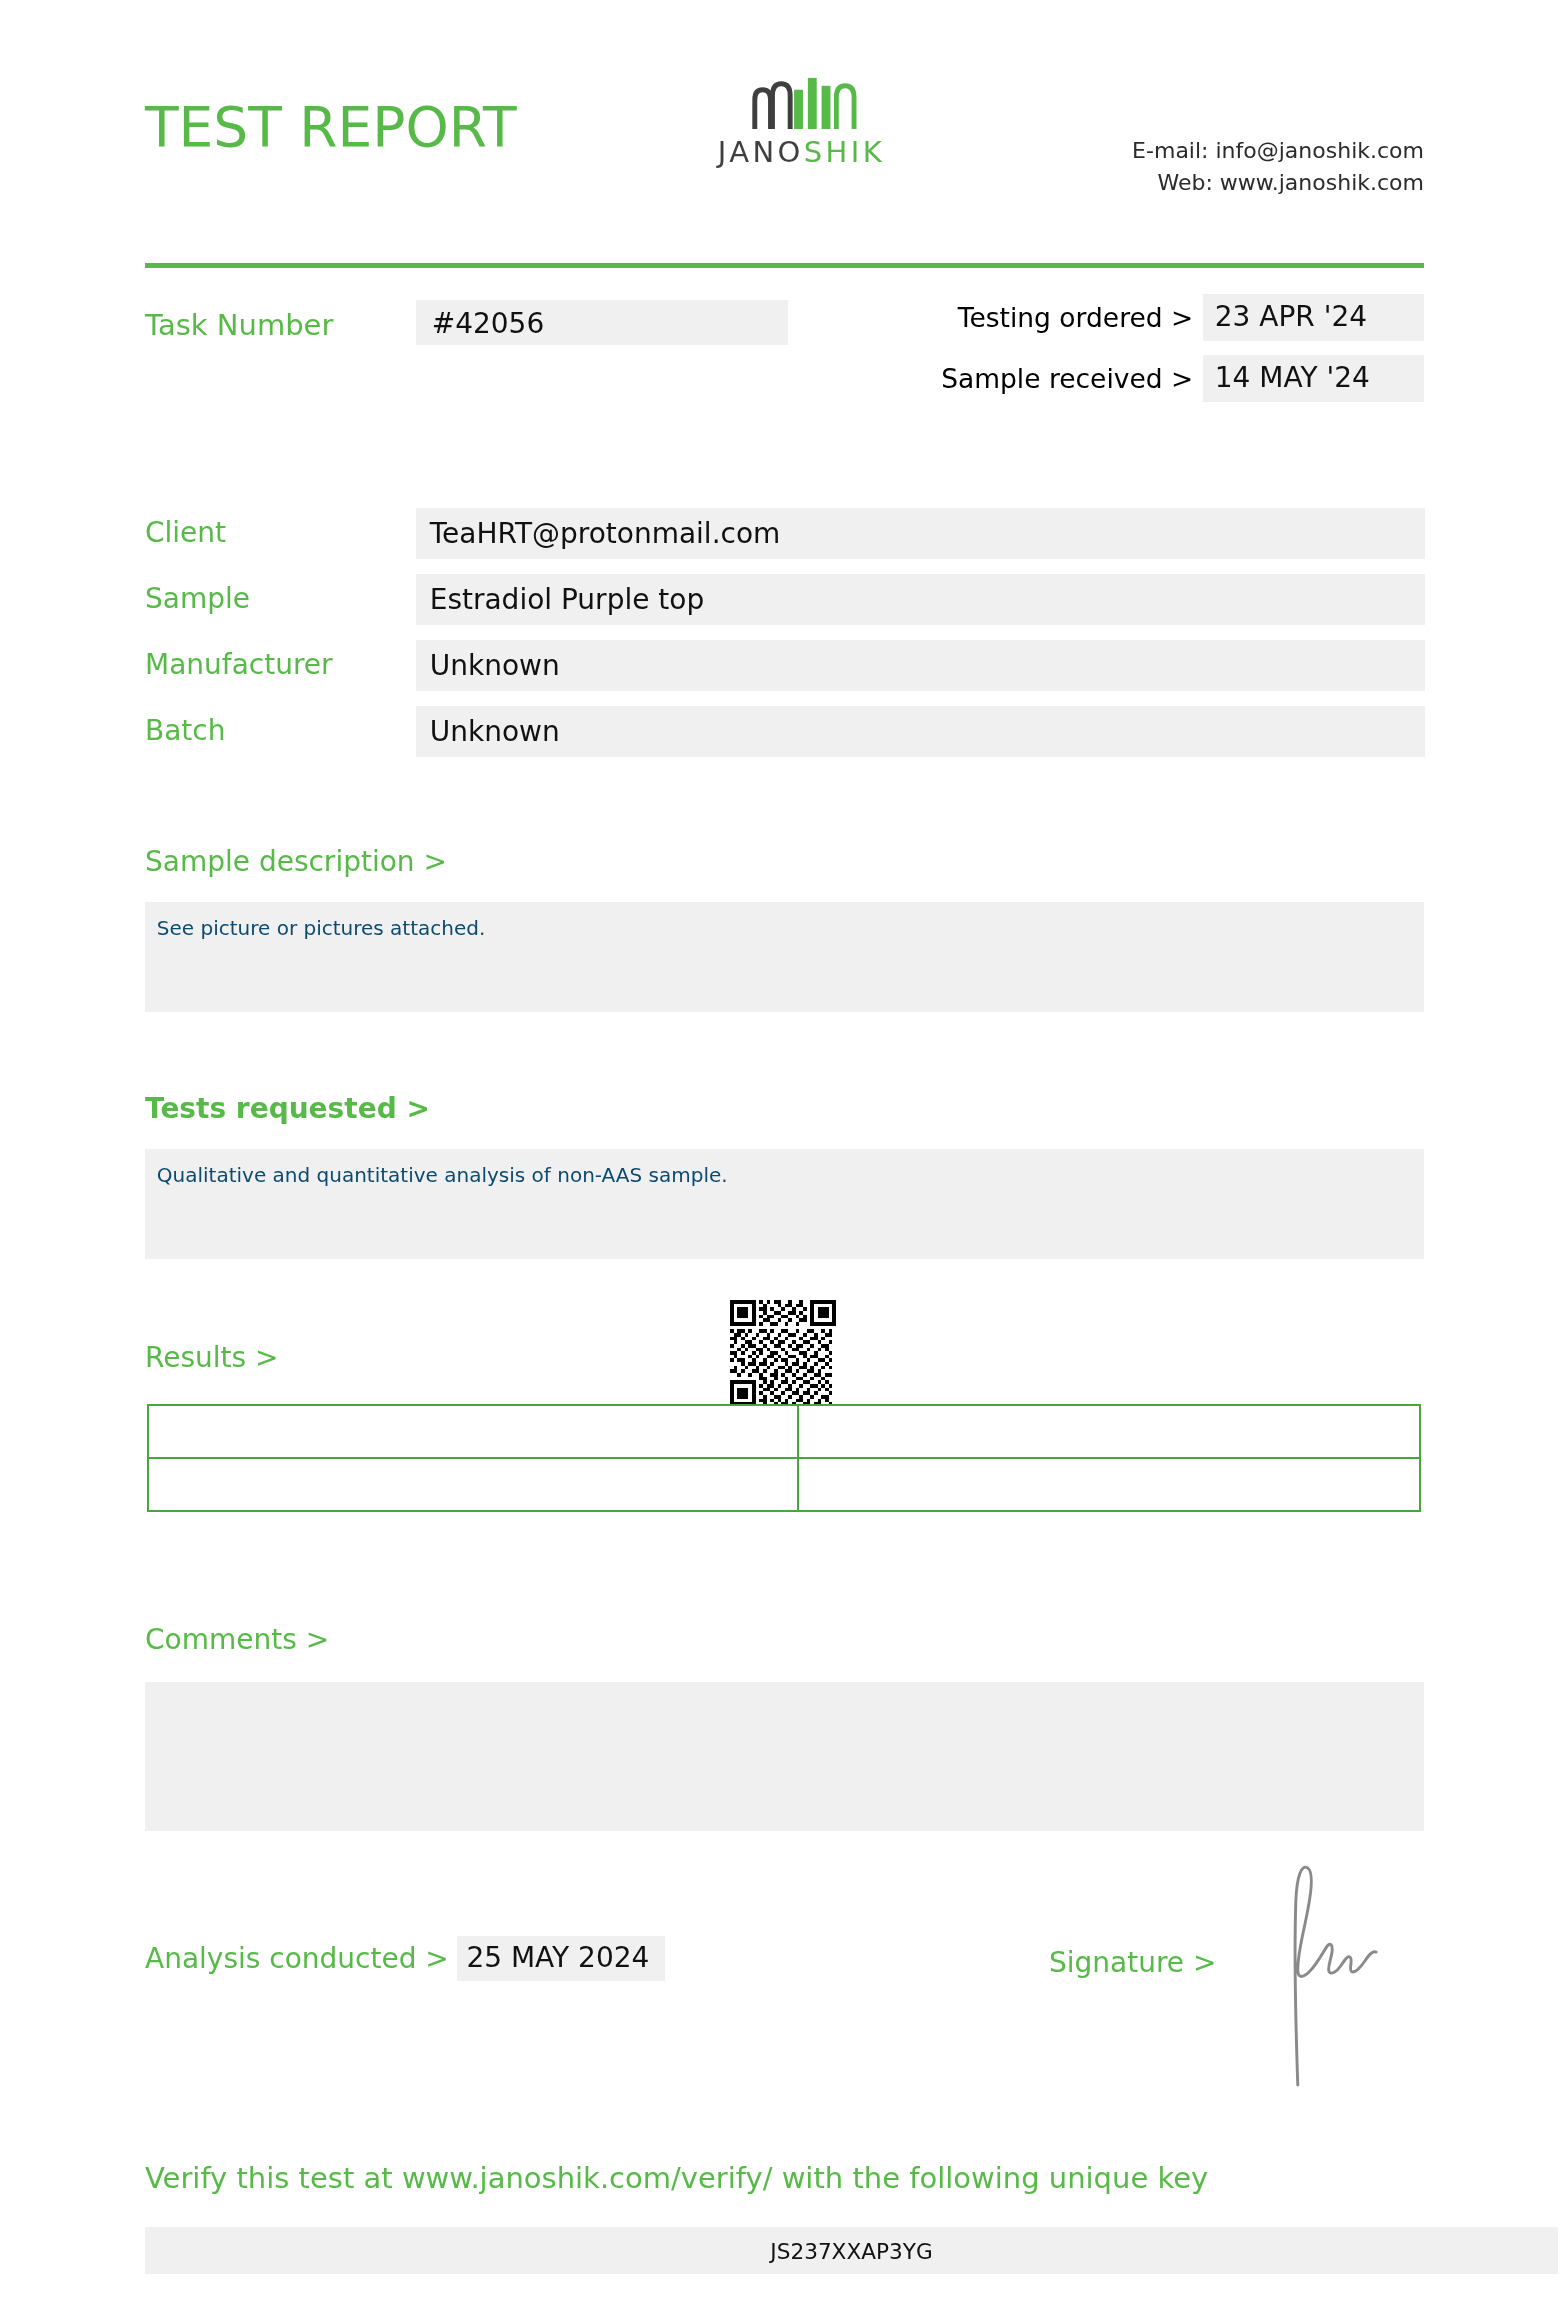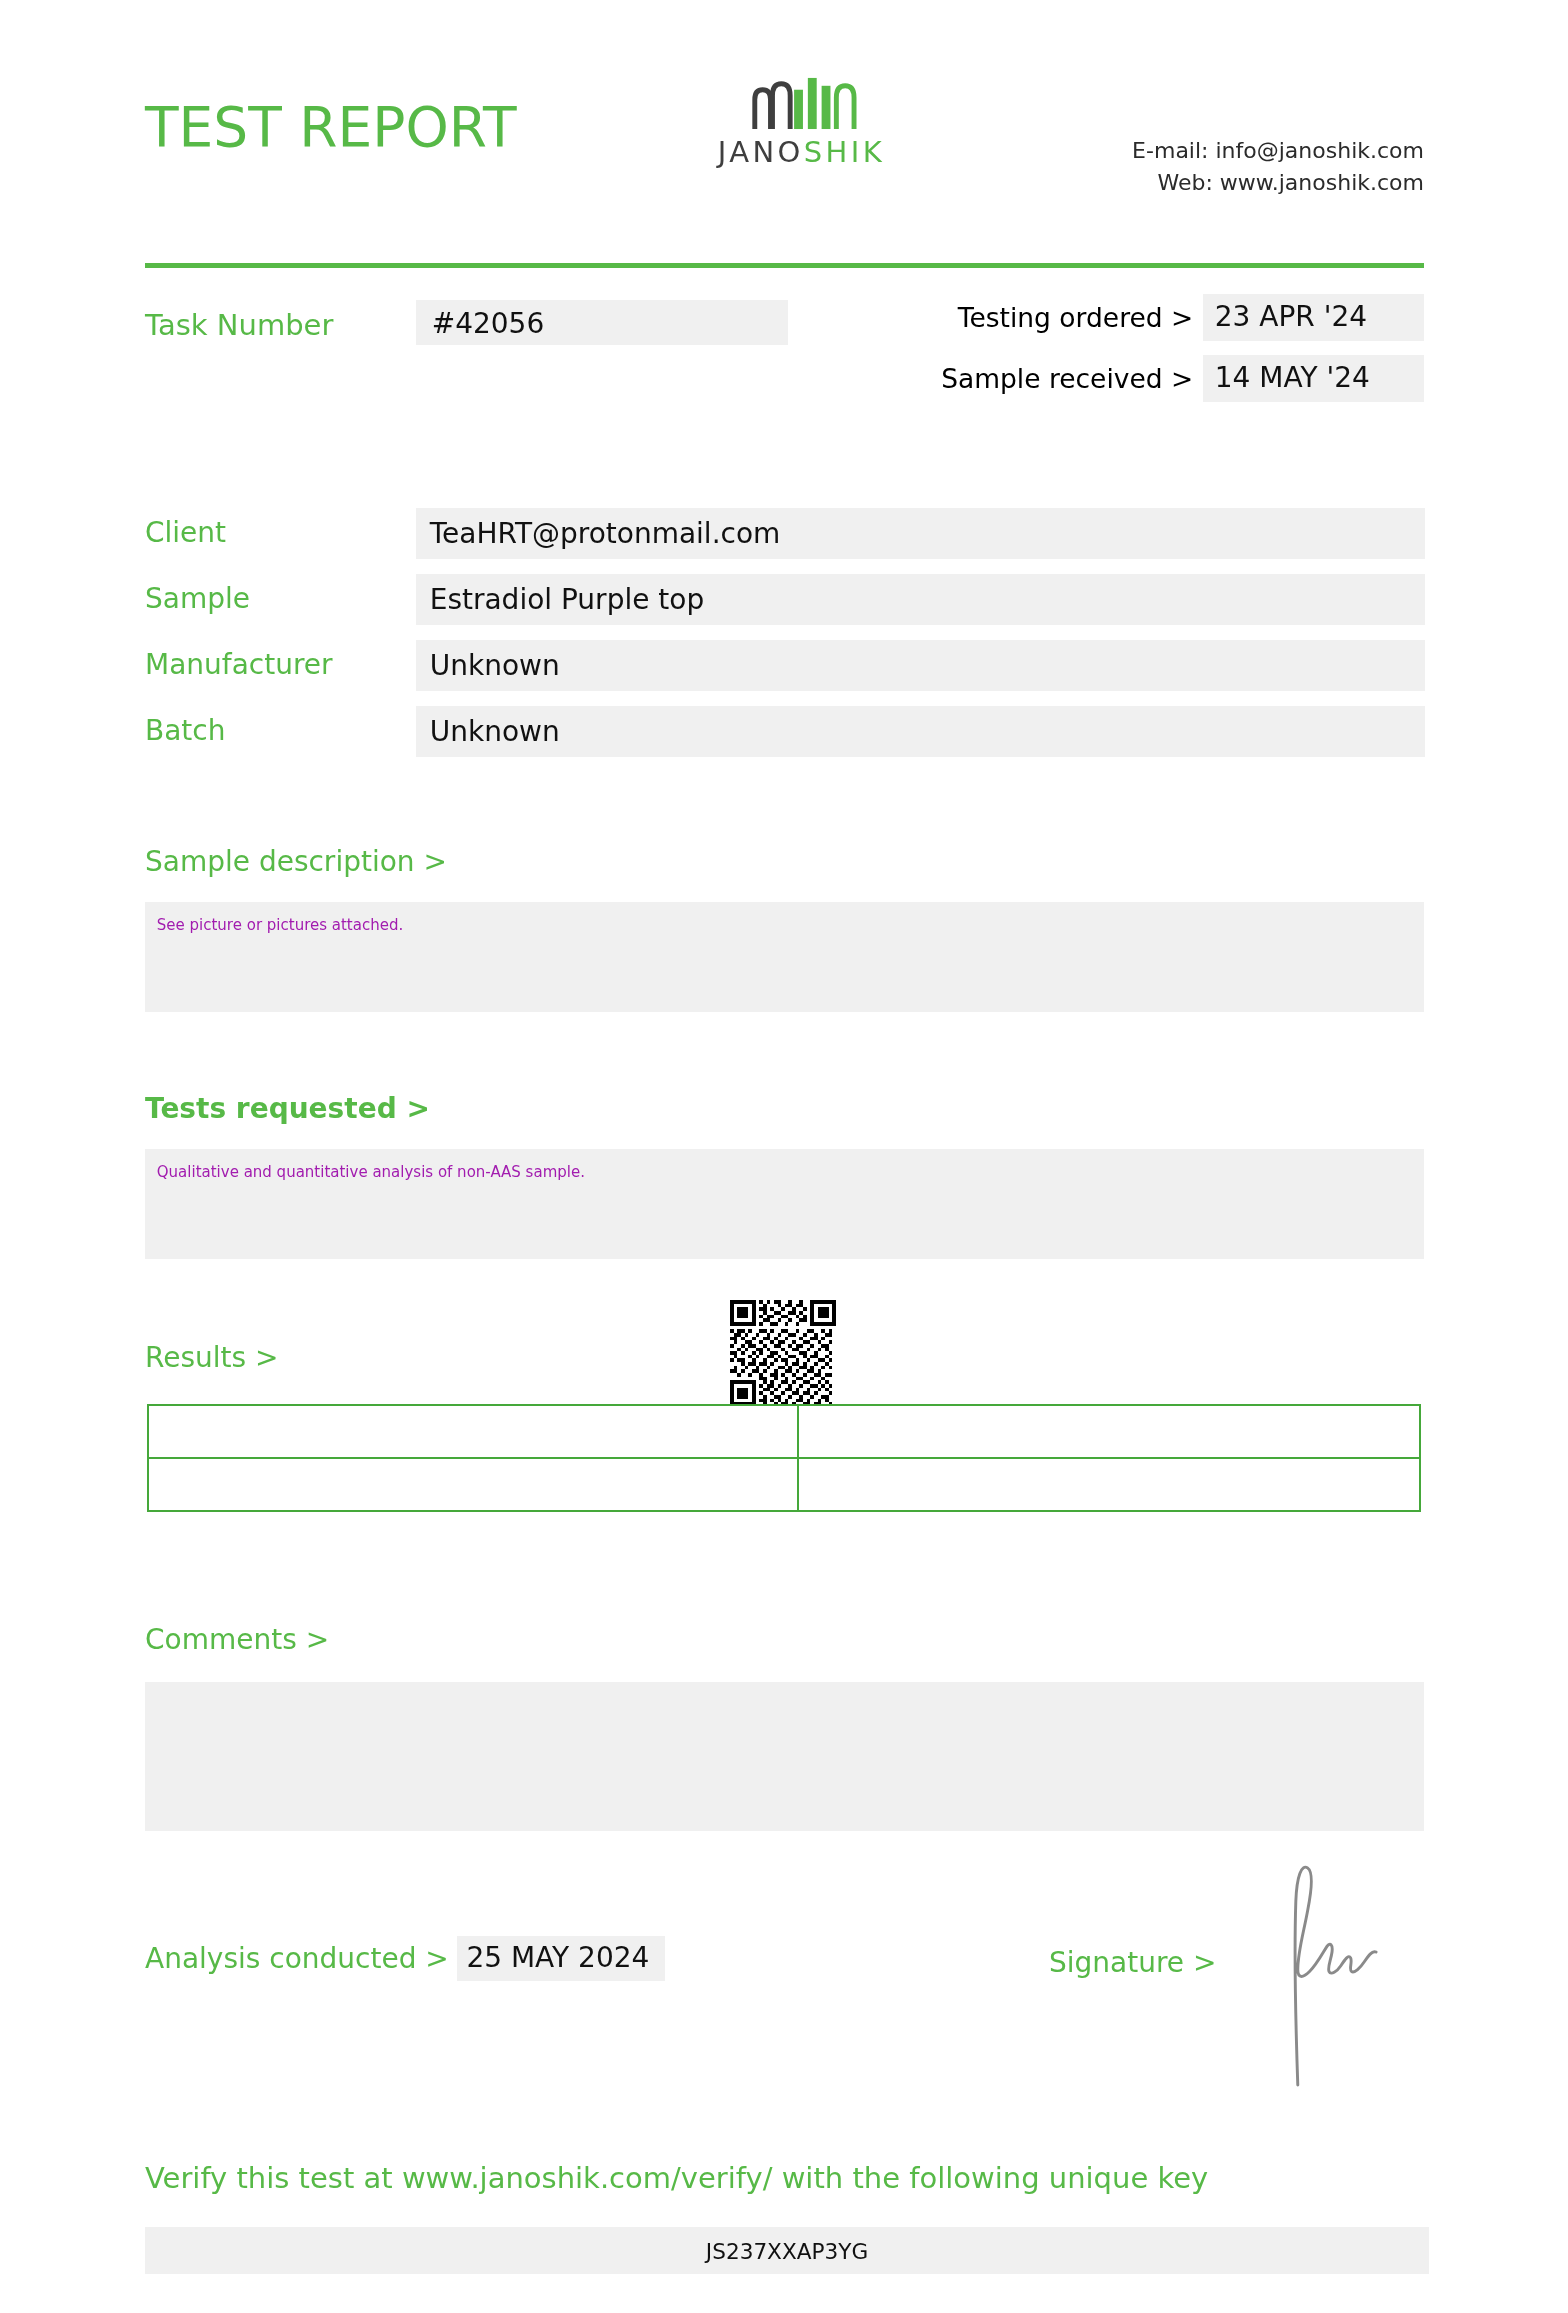--- a/index.html
+++ b/index.html
@@ -173,22 +173,22 @@
   .section-head {
     font-size: 28px;
     color: #57b947;
     margin: 0;
   }
   .block-box {
     background: #f0f0f0;
     width: 1279px;
     box-sizing: border-box;
     padding: 13.7px 0 0 11.8px;
-    font-size: 15px;
-    color: #a21caf;
+    font-size: 20px;
+    color: #0c4a6e;
   }
 
   #sample-desc-head { position: absolute; left: 145px; top: 845px; }
   #sample-desc-box  { position: absolute; left: 145px; top: 902px; height: 110px; }
 
   #tests-head { position: absolute; left: 145px; top: 1092px; font-weight: bold; }
   #tests-box  { position: absolute; left: 145px; top: 1149px; height: 110px; }
 
   #results-head { position: absolute; left: 145px; top: 1341px; }
 
@@ -268,21 +268,21 @@
     top: 2161px;
     width: 1294px;
     font-size: 29px;
     color: #57b947;
     white-space: nowrap;
   }
   .verify-key {
     position: absolute;
     left: 145px;
     top: 2227px;
-    width: 1284px;
+    width: 1413px;
     height: 47px;
     background: #f0f0f0;
     text-align: center;
     font-size: 21.6px;
     color: #111;
     padding-top: 11.8px;
     box-sizing: border-box;
   }
 </style>
 </head>

